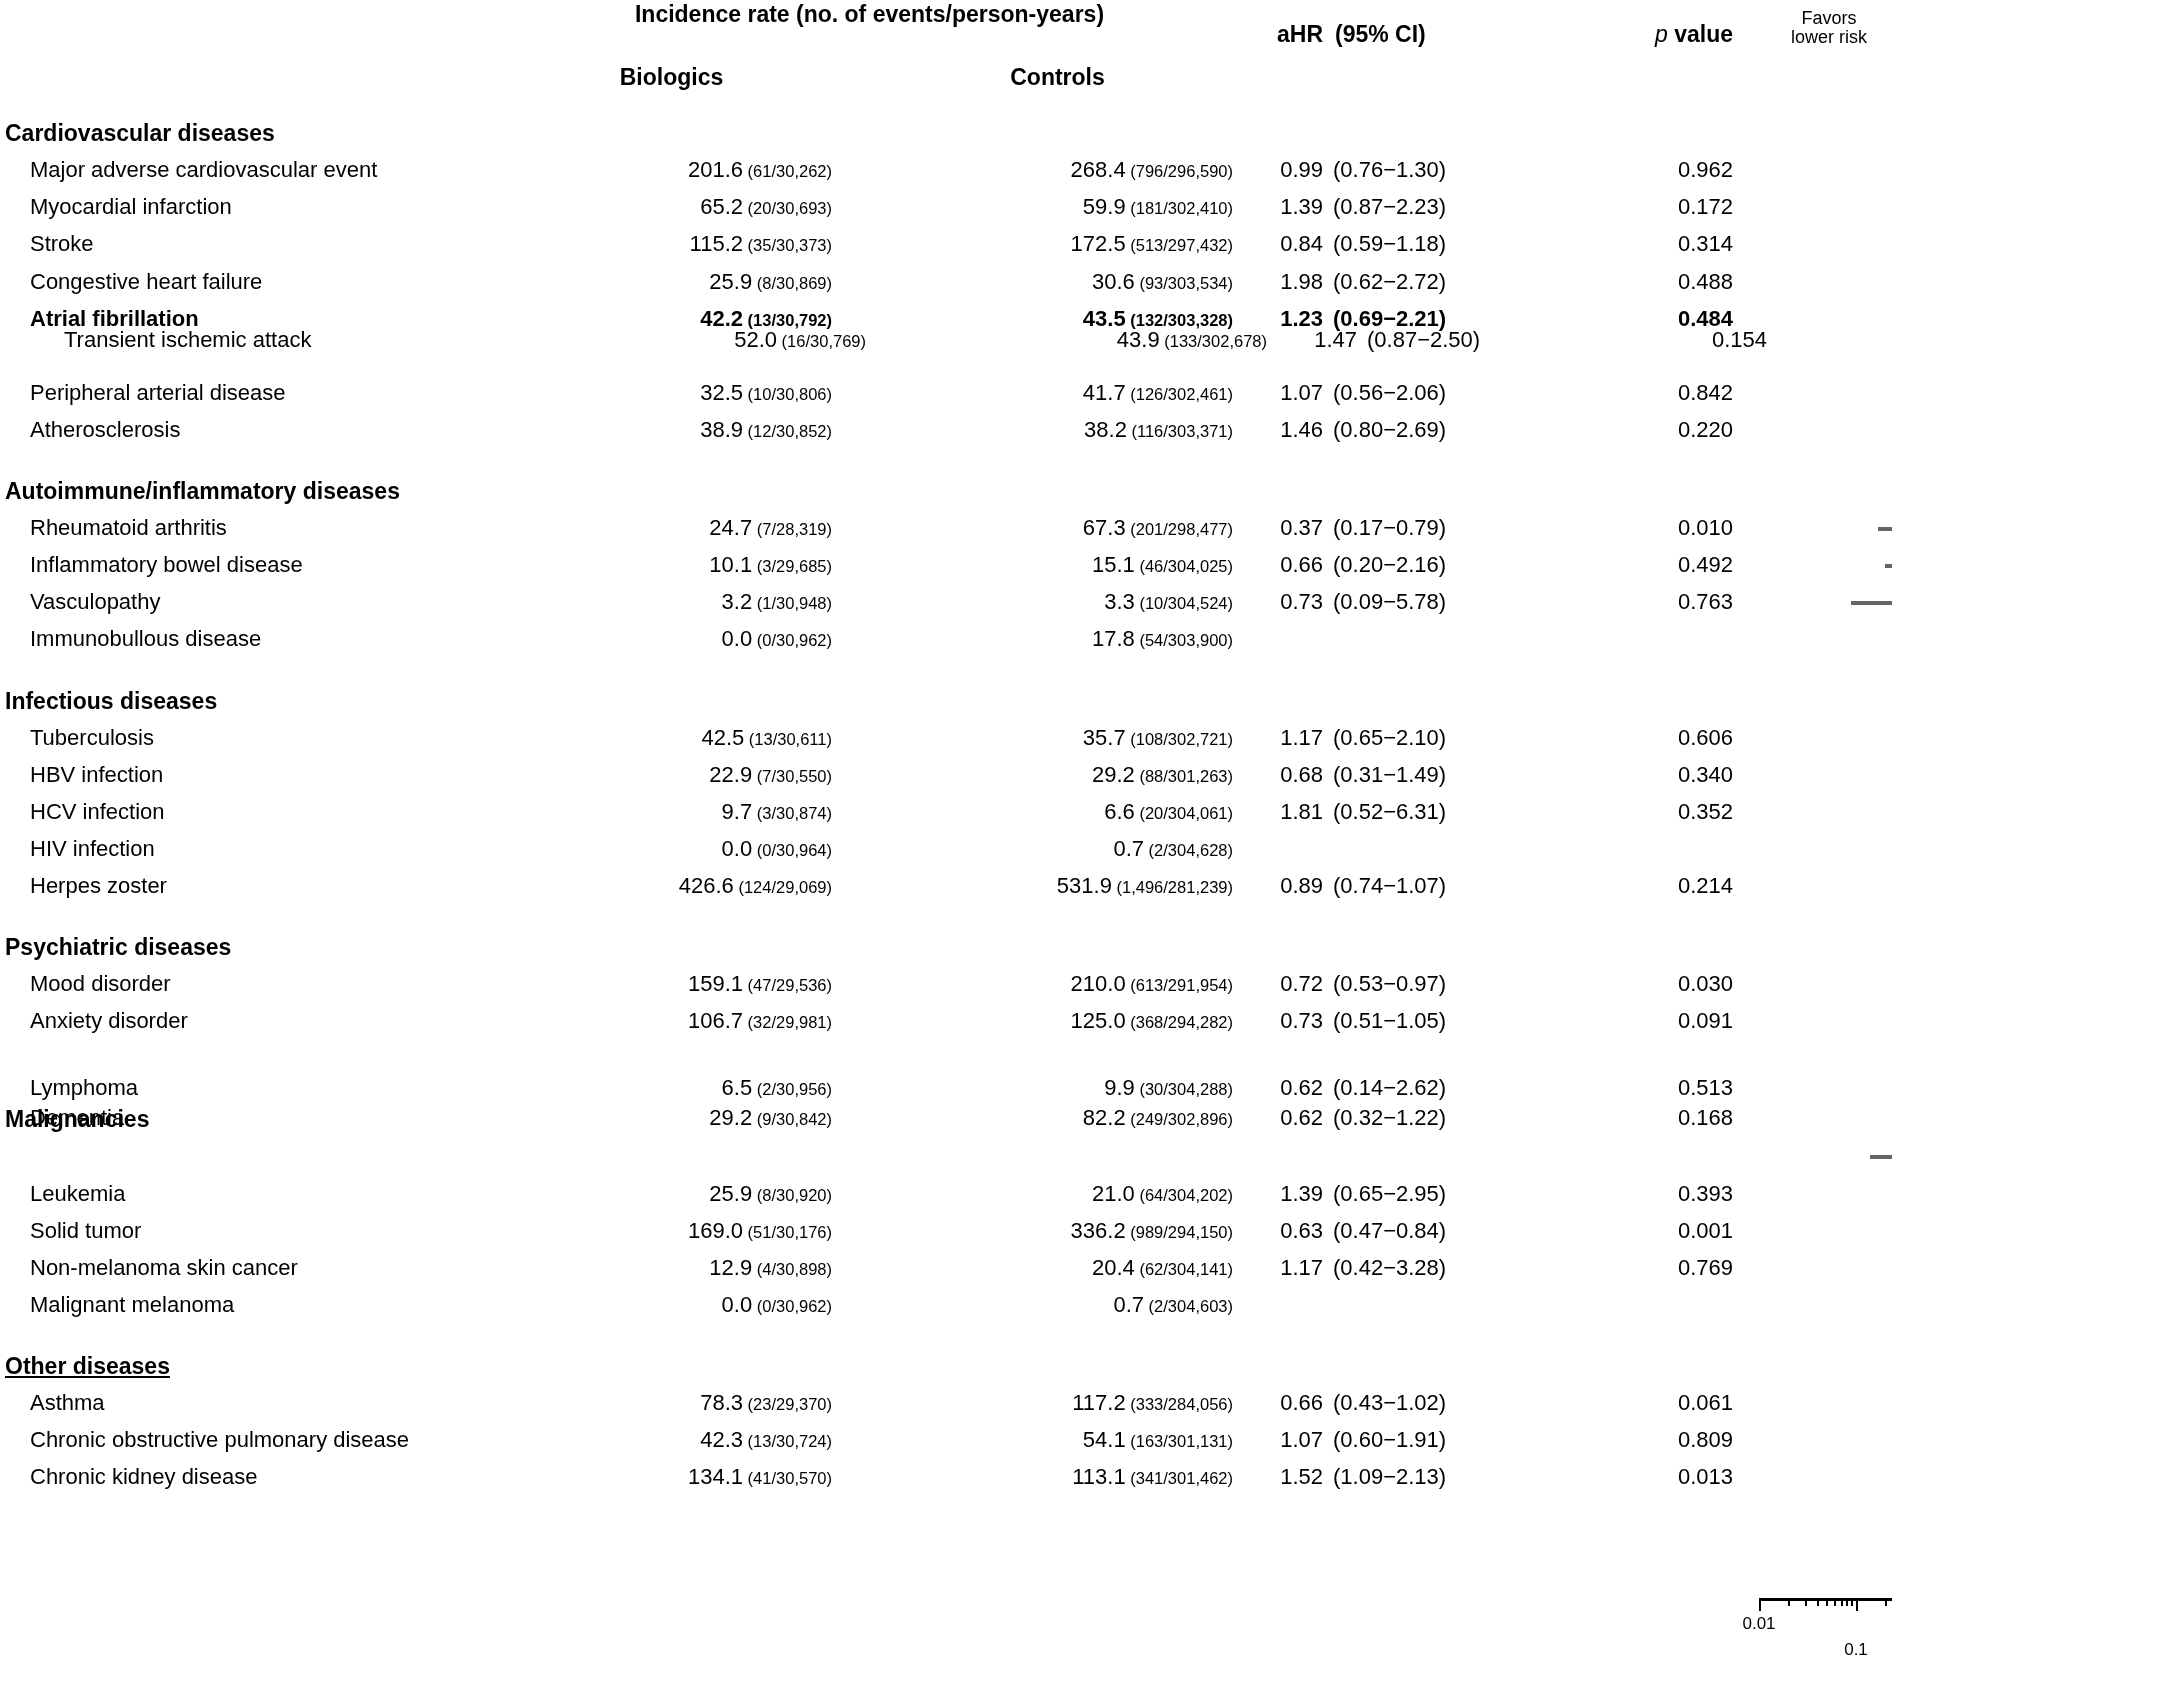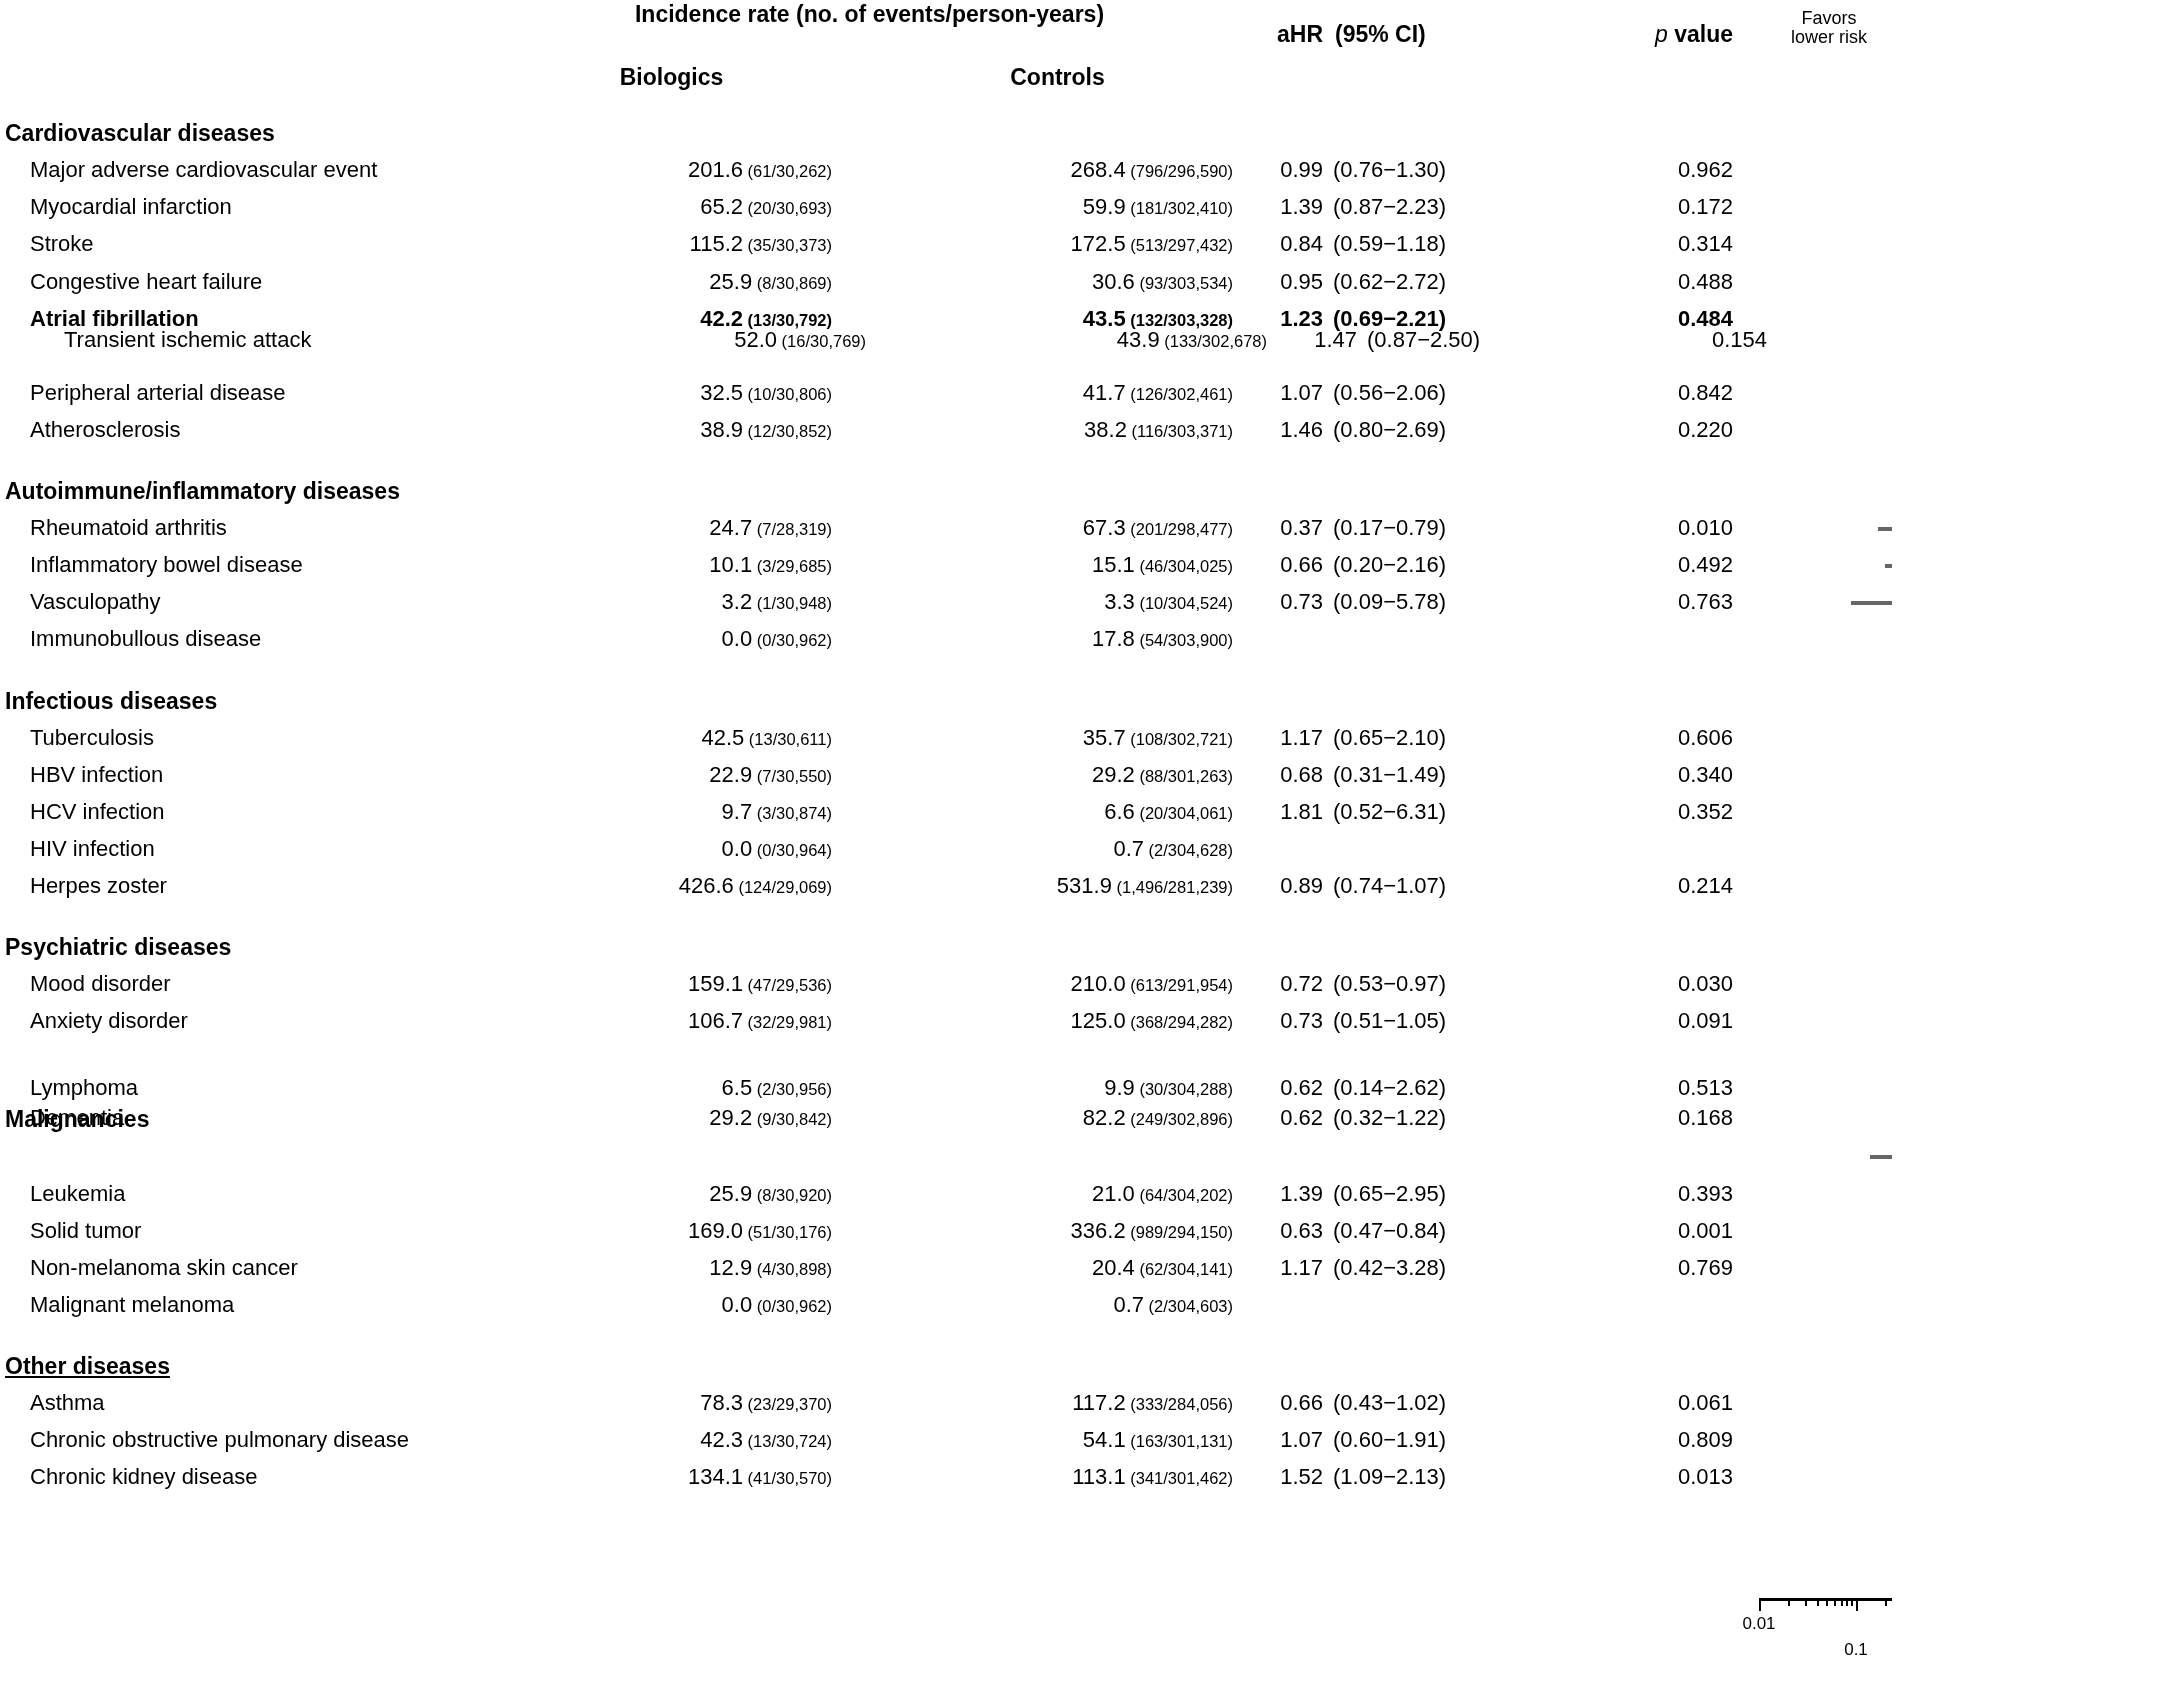--- a/index.html
+++ b/index.html
@@ -197,21 +197,21 @@
         <div class="cell col-bio"><span>115.2</span><span class="sub"> (35/30,373)</span></div>
         <div class="cell col-ctl"><span>172.5</span><span class="sub"> (513/297,432)</span></div>
         <div class="cell col-ahr">0.84</div>
         <div class="cell col-ci">(0.59−1.18)</div>
         <div class="cell col-p">0.314</div>
       </div>
       <div class="row" style="top: 263px;">
         <div class="cell col-label">Congestive heart failure</div>
         <div class="cell col-bio"><span>25.9</span><span class="sub"> (8/30,869)</span></div>
         <div class="cell col-ctl"><span>30.6</span><span class="sub"> (93/303,534)</span></div>
-        <div class="cell col-ahr">0.95</div>
+        <div class="cell col-ahr">1.98</div>
         <div class="cell col-ci">(0.62−2.72)</div>
         <div class="cell col-p">0.488</div>
       </div>
       <div class="row" style="top: 300px; font-weight: bold;">
         <div class="cell col-label">Atrial fibrillation</div>
         <div class="cell col-bio"><span>42.2</span><span class="sub"> (13/30,792)</span></div>
         <div class="cell col-ctl"><span>43.5</span><span class="sub"> (132/303,328)</span></div>
         <div class="cell col-ahr">1.23</div>
         <div class="cell col-ci">(0.69−2.21)</div>
         <div class="cell col-p">0.484</div>

